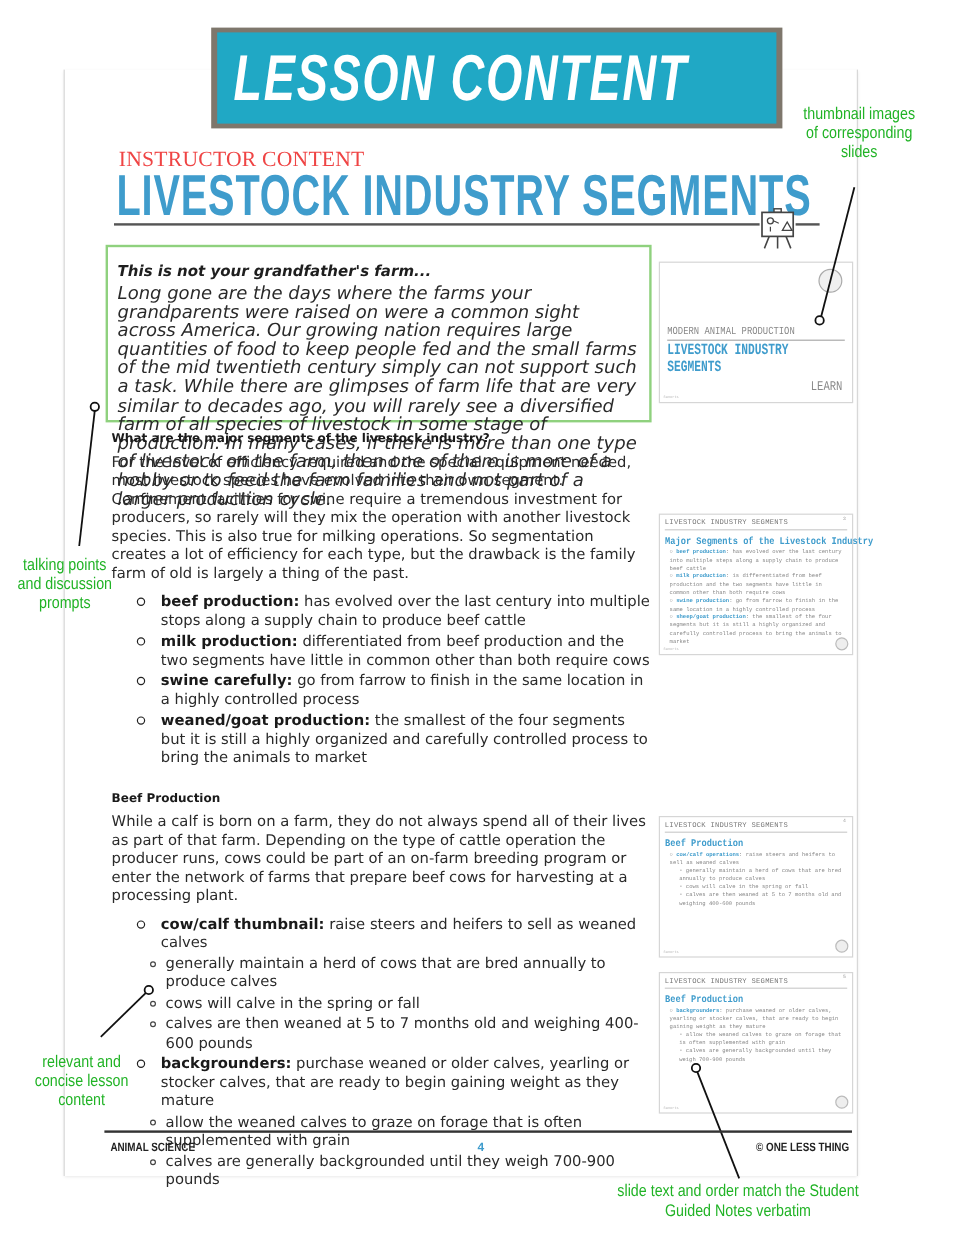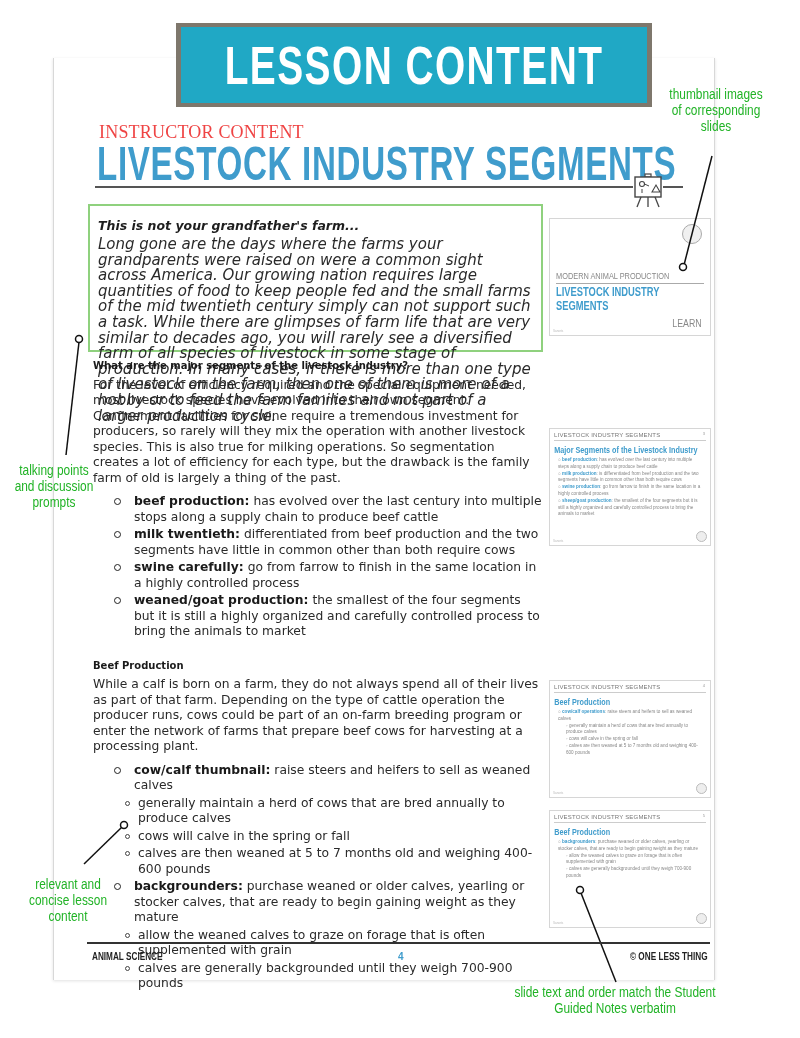--- a/index.html
+++ b/index.html
@@ -1,40 +1,40 @@
 <!DOCTYPE html>
 <html><head>
 <meta charset="utf-8">
 <style>
   html, body { margin:0; padding:0; }
   body { width:800px; height:1038px; background:#ffffff; position:relative; overflow:hidden; font-family:"DejaVu Sans", sans-serif; color:#1e1e1e; }
   .page { position:absolute; left:53px; top:58px; width:660px; height:922px; background:#fff; border-left:1px solid #d8d8d8; border-right:1px solid #d8d8d8; box-shadow: 0 1px 3px rgba(0,0,0,0.12); }
   .banner { position:absolute; left:176px; top:23px; width:476px; height:84px; background:#7e776c; }
-  .banner-inner { position:absolute; left:5px; top:4px; right:5px; bottom:4px; background:#20a8c5; display:flex; align-items:center; justify-content:center; }
+  .banner-inner { position:absolute; left:5px; top:4px; right:5px; bottom:4px; background:#20a8c5; display:flex; align-items:center; justify-content:flex-end;font-style:italic; }
   .banner-text { color:#fff; font-family:"Liberation Sans", sans-serif; font-weight:bold; font-size:54px; letter-spacing:2px; transform:scaleX(0.72); white-space:nowrap; }
   .kicker { position:absolute; left:99px; top:122px; font-family:"Liberation Serif", serif; font-size:18px; color:#ef4444; letter-spacing:0.2px; }
   .title { position:absolute; left:97px; top:136px; font-family:"Liberation Sans", sans-serif; font-weight:bold; font-size:48px; color:#3f9ccc; transform-origin:left top; transform:scaleX(0.69); white-space:nowrap; letter-spacing:1px; }
   .title-rule { position:absolute; left:95px; top:186px; width:538px; height:2px; background:#555; }
   .title-rule2 { position:absolute; left:663px; top:186px; width:20px; height:2px; background:#555; }
   .easel { position:absolute; left:633px; top:173px; width:30px; height:36px; }
   .intro-box { position:absolute; left:88px; top:204px; width:455px; height:148px; border:2px solid #8fd17e; box-sizing:border-box; padding:12px 8px; }
   .intro-head { font-weight:bold; font-style:italic; font-size:12.5px; margin-bottom:4px; }
   .intro-body { font-style:italic; font-size:15px; line-height:15.6px; color:#2a2a2a; }
   .content { position:absolute; left:93px; top:358px; width:450px; font-size:12.3px; line-height:15.5px; color:#2a2a2a; }
   .h { font-weight:bold; font-size:10px; margin:0 0 4px 0; color:#1a1a1a; }
   p { margin:0; }
   ul.l1 { list-style:none; margin:8px 0 0 0; padding:0 0 0 18px; }
   ul.l1 > li { position:relative; padding-left:23px; margin-bottom:2px; }
   ul.l1 > li::before { content:""; position:absolute; left:3px; top:4px; width:5px; height:5px; border:1.6px solid #222; border-radius:50%; }
   ul.l2 { list-style:none; margin:2px 0 0 0; padding:0; }
   ul.l2 > li { position:relative; padding-left:13px; margin-bottom:2px; margin-left:-9px; }
   ul.l2 > li::before { content:""; position:absolute; left:0px; top:5px; width:3px; height:3px; border:1.3px solid #444; border-radius:50%; }
   b { color:#1a1a1a; }
   .sec2 { margin-top:18px; }
-  .thumb { position:absolute; left:549px; width:162px; background:#fff; border:1px solid #d6d6d6; box-sizing:border-box; font-family:Liberation Sans, sans-serif; }
+  .thumb { position:absolute; left:549px; width:162px; background:#fff; border:1px solid #d6d6d6; box-sizing:border-box; font-family:Liberation Mono, monospace; }
   .t-top { font-size:6px; color:#777; padding:3px 5px 2px 5px; border-bottom:1px solid #ccc; margin:0 4px; padding-left:0; letter-spacing:0.2px;}
   .t-title { font-size:8.5px; color:#3f9ccc; padding:4px 5px 2px 5px; font-weight:bold; transform:scaleX(0.85); transform-origin:left; white-space:nowrap; }
   .t-list { font-size:4.6px; color:#888; padding:0 6px 0 8px; line-height:6.8px; }
   .t-list .k { color:#3f9ccc; font-weight:bold; }
   .t-list .sub { padding-left:8px; }
   .t-foot { position:absolute; left:3px; bottom:2px; font-size:3px; color:#bbb; }
   .t-logo { position:absolute; right:3px; bottom:3px; width:9px; height:9px; border-radius:50%; border:1px solid #bbb; background:#eee; }
   .t-num { position:absolute; right:5px; top:2px; font-size:4px; color:#999; }
   .ann { position:absolute; color:#21b326; font-family:"Liberation Sans", sans-serif; font-size:14px; line-height:16px; text-align:center; transform:scaleX(0.85); }
   .footer-rule { position:absolute; left:87px; top:942px; width:623px; height:2px; background:#333; }
@@ -73,21 +73,21 @@
 <div class="intro-box">
   <div class="intro-head">This is not your grandfather's farm...</div>
   <div class="intro-body">Long gone are the days where the farms your grandparents were raised on were a common sight across America. Our growing nation requires large quantities of food to keep people fed and the small farms of the mid twentieth century simply can not support such a task. While there are glimpses of farm life that are very similar to decades ago, you will rarely see a diversified farm of all species of livestock in some stage of production. In many cases, if there is more than one type of livestock on the farm, then one of them is more of a hobby or to feed the farm families and not part of a larger production cycle.</div>
 </div>
 
 <div class="content">
   <div class="h">What are the major segments of the livestock industry?</div>
   <p>For the level of efficiency required and the special equipment needed, most livestock species have evolved into their own segment. Confinement facilities for swine require a tremendous investment for producers, so rarely will they mix the operation with another livestock species. This is also true for milking operations. So segmentation creates a lot of efficiency for each type, but the drawback is the family farm of old is largely a thing of the past.</p>
   <ul class="l1">
     <li><b>beef production:</b><span> has evolved over the last century into multiple stops along a supply chain to produce beef cattle</span></li>
-    <li><b>milk twentieth:</b><span> differentiated from beef production and the two segments have little in common other than both require cows</span></li>
+    <li><b>milk production:</b><span> differentiated from beef production and the two segments have little in common other than both require cows</span></li>
     <li><b>swine carefully:</b><span> go from farrow to finish in the same location in a highly controlled process</span></li>
     <li><b>weaned/goat production:</b><span> the smallest of the four segments but it is still a highly organized and carefully controlled process to bring the animals to market</span></li>
   </ul>
 
   <div class="sec2">
     <div class="h">Beef Production</div>
     <p>While a calf is born on a farm, they do not always spend all of their lives as part of that farm. Depending on the type of cattle operation the producer runs, cows could be part of an on-farm breeding program or enter the network of farms that prepare beef cows for harvesting at a processing plant.</p>
     <ul class="l1">
       <li><b>cow/calf thumbnail:</b><span> raise steers and heifers to sell as weaned calves</span>
         <ul class="l2">

